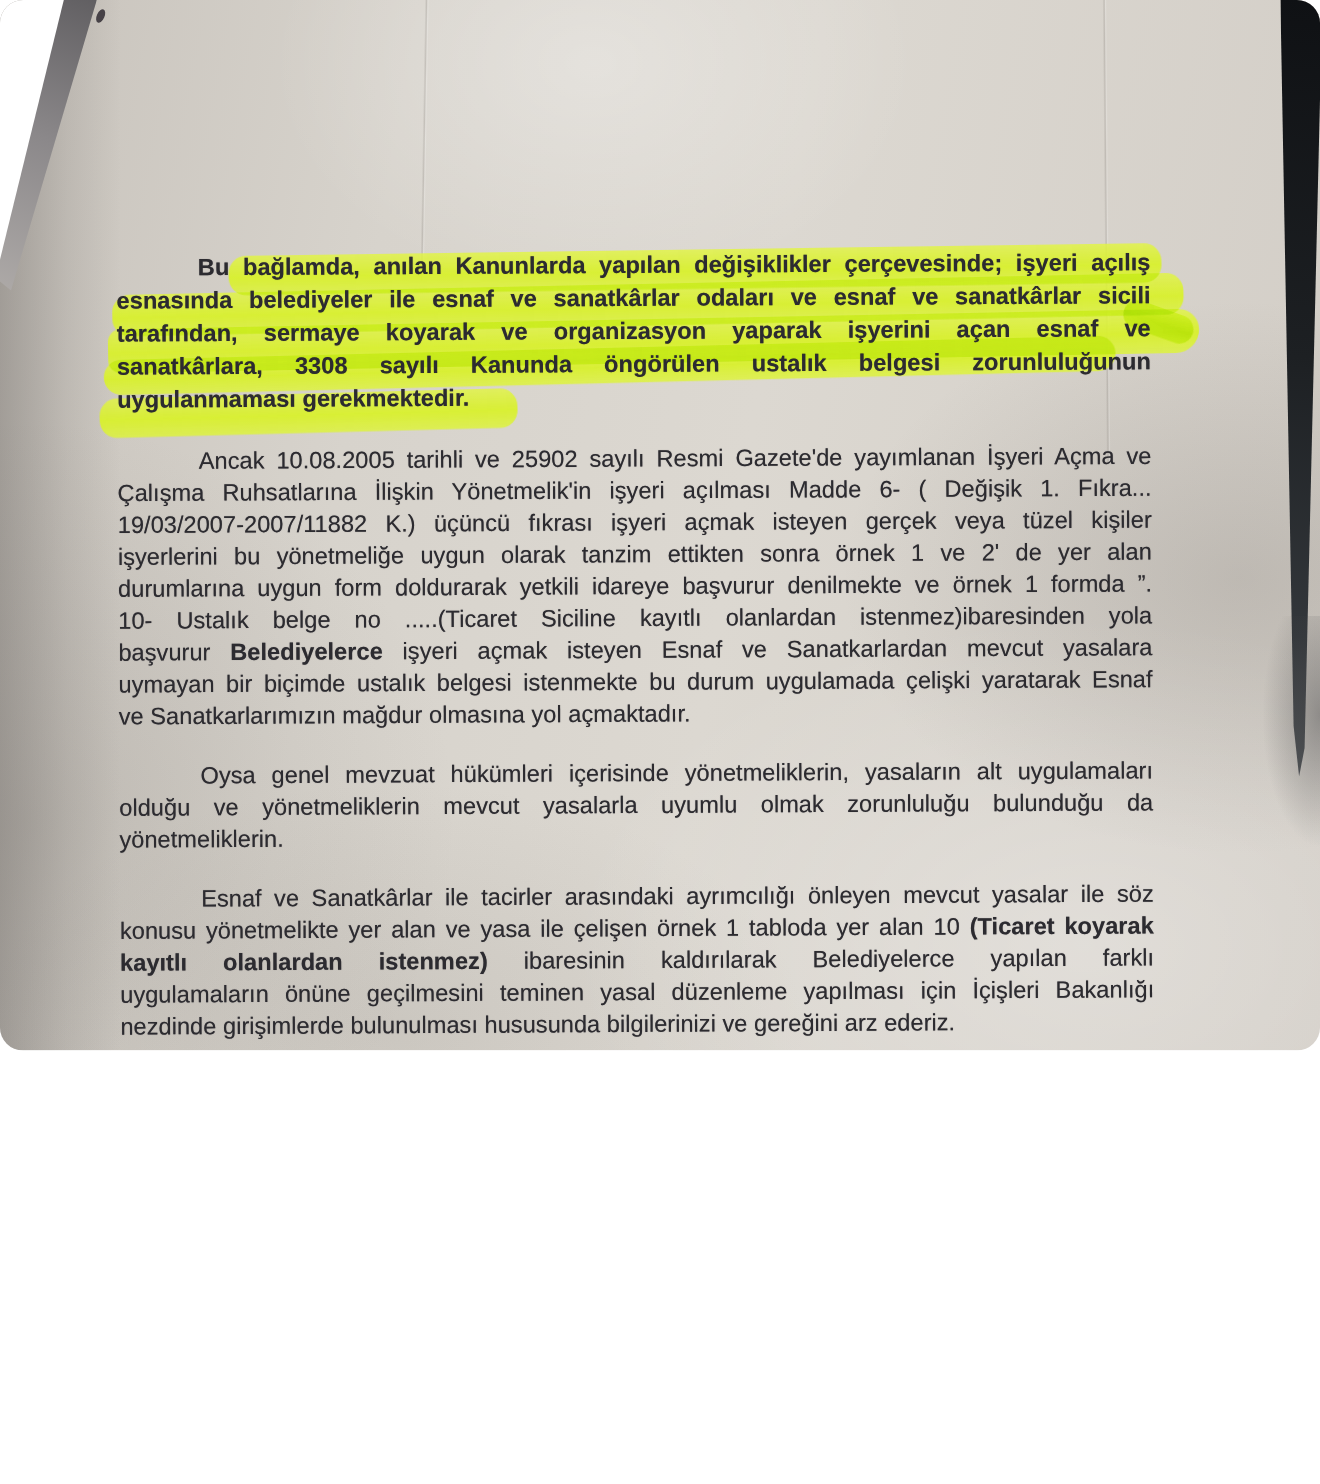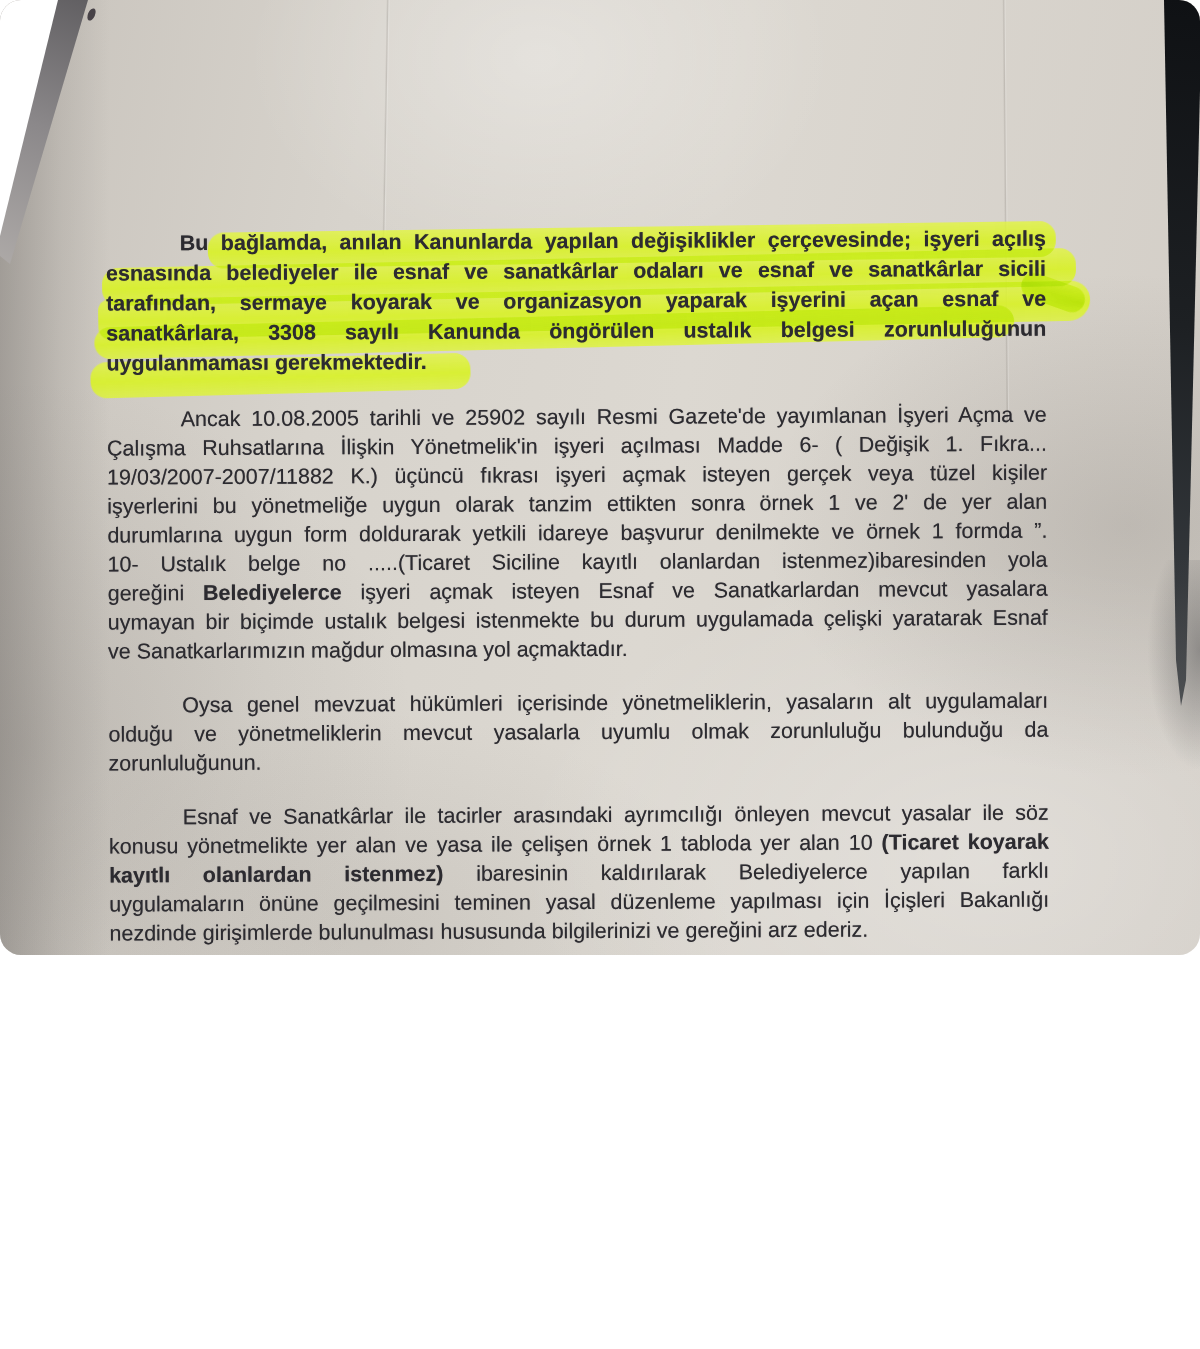--- a/index.html
+++ b/index.html
@@ -106,28 +106,28 @@
           <div class="line"><span>sanatkârlara, 3308 sayılı Kanunda öngörülen ustalık belgesi zorunluluğunun</span></div>
           <div class="line last"><span>uygulanmaması gerekmektedir.</span></div>
         </div>
         <div class="para">
           <div class="line first"><span>Ancak 10.08.2005 tarihli ve 25902 sayılı Resmi Gazete'de yayımlanan İşyeri Açma ve</span></div>
           <div class="line"><span>Çalışma Ruhsatlarına İlişkin Yönetmelik'in işyeri açılması Madde 6- ( Değişik 1. Fıkra...</span></div>
           <div class="line"><span>19/03/2007-2007/11882 K.) üçüncü fıkrası işyeri açmak isteyen gerçek veya tüzel kişiler</span></div>
           <div class="line"><span>işyerlerini bu yönetmeliğe uygun olarak tanzim ettikten sonra örnek 1 ve 2' de yer alan</span></div>
           <div class="line"><span>durumlarına uygun form doldurarak yetkili idareye başvurur denilmekte ve örnek 1 formda ”.</span></div>
           <div class="line"><span>10- Ustalık belge no .....(Ticaret Siciline kayıtlı olanlardan istenmez)ibaresinden yola</span></div>
-          <div class="line"><span>gereğini </span><span class="b">Belediyelerce</span><span> işyeri açmak isteyen Esnaf ve Sanatkarlardan mevcut yasalara</span></div>
+          <div class="line"><span>başvurur </span><span class="b">Belediyelerce</span><span> işyeri açmak isteyen Esnaf ve Sanatkarlardan mevcut yasalara</span></div>
           <div class="line"><span>uymayan bir biçimde ustalık belgesi istenmekte bu durum uygulamada çelişki yaratarak Esnaf</span></div>
           <div class="line last"><span>ve Sanatkarlarımızın  mağdur olmasına yol açmaktadır.</span></div>
         </div>
         <div class="para">
           <div class="line first"><span>Oysa genel mevzuat hükümleri içerisinde yönetmeliklerin, yasaların alt uygulamaları</span></div>
           <div class="line"><span>olduğu ve yönetmeliklerin mevcut yasalarla uyumlu olmak zorunluluğu bulunduğu da</span></div>
-          <div class="line last"><span>zorunluluğunun.</span></div>
+          <div class="line last"><span>yönetmeliklerin.</span></div>
         </div>
         <div class="para">
           <div class="line first"><span>Esnaf ve Sanatkârlar ile tacirler arasındaki ayrımcılığı önleyen mevcut yasalar ile söz</span></div>
           <div class="line"><span>konusu yönetmelikte yer alan ve yasa ile çelişen örnek 1 tabloda yer alan 10 </span><span class="b">(Ticaret koyarak</span></div>
           <div class="line"><span class="b">kayıtlı olanlardan istenmez)</span><span> ibaresinin kaldırılarak Belediyelerce yapılan farklı</span></div>
           <div class="line"><span>uygulamaların önüne geçilmesini teminen yasal düzenleme yapılması için İçişleri Bakanlığı</span></div>
           <div class="line last"><span>nezdinde girişimlerde bulunulması hususunda bilgilerinizi ve gereğini arz ederiz.</span></div>
         </div>
       </div>
 

